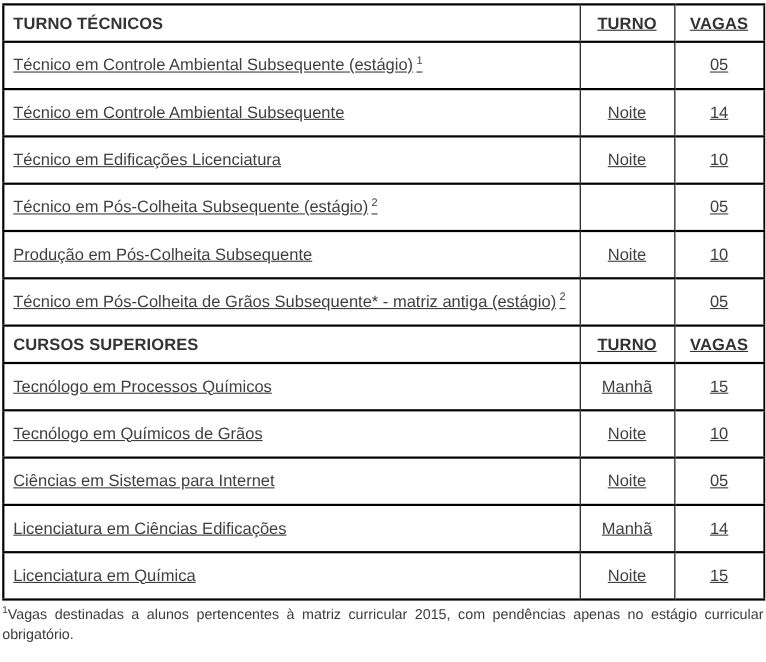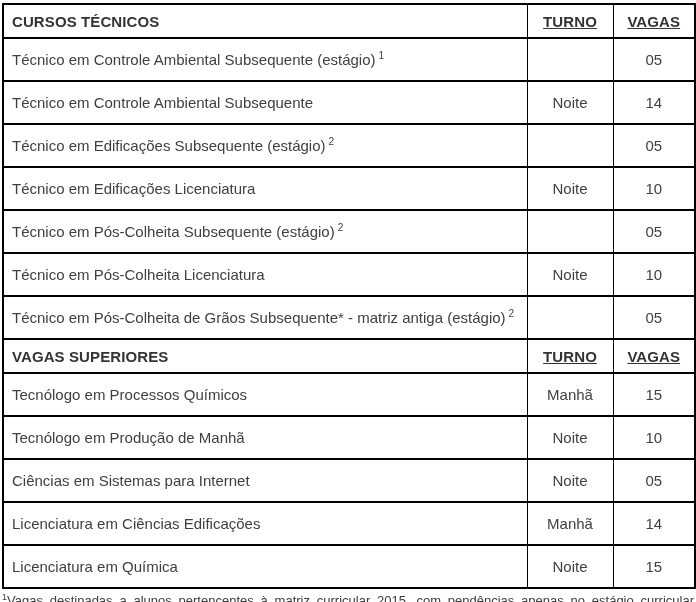--- a/index.html
+++ b/index.html
@@ -47,20 +47,21 @@
   }
   tr.header-row th.c2,
   tr.header-row th.c3 {
     text-align: center;
     padding: 2px 2px;
     text-decoration: underline;
   }
   tr.course-row td {
     height: 33px;
     color: #3f3f3f;
+    text-decoration: underline;
   }
   tr.course-row td.c1 {
     text-align: left;
     padding: 4px 10px 4px 8px;
     line-height: 1.45;
   }
   tr.course-row td.c2,
   tr.course-row td.c3 {
     text-align: center;
     padding: 2px 2px;
@@ -92,81 +93,76 @@
 <div class="page">
 
   <table class="courses">
     <colgroup>
       <col class="c-course">
       <col class="c-turno">
       <col class="c-vagas">
     </colgroup>
     <tbody id="table-body">
   <tr class="header-row">
-    <th class="c1">CURSOS TÉCNICOS</th>
+    <th class="c1">TURNO TÉCNICOS</th>
     <th class="c2">TURNO</th>
     <th class="c3">VAGAS</th>
   </tr>
 
   <tr class="course-row">
     <td class="c1">Técnico em Controle Ambiental Subsequente (estágio)<sup class="fn-ref">1</sup></td>
     <td class="c2"></td>
     <td class="c3">05</td>
   </tr>
 
   <tr class="course-row">
     <td class="c1">Técnico em Controle Ambiental Subsequente</td>
     <td class="c2">Noite</td>
     <td class="c3">14</td>
   </tr>
 
-  <tr class="course-row">
-    <td class="c1">Técnico em Edificações Subsequente (estágio)<sup class="fn-ref">2</sup></td>
-    <td class="c2"></td>
-    <td class="c3">05</td>
-  </tr>
 
   <tr class="course-row">
     <td class="c1">Técnico em Edificações Licenciatura</td>
     <td class="c2">Noite</td>
     <td class="c3">10</td>
   </tr>
 
   <tr class="course-row">
     <td class="c1">Técnico em Pós-Colheita Subsequente (estágio)<sup class="fn-ref">2</sup></td>
     <td class="c2"></td>
     <td class="c3">05</td>
   </tr>
 
   <tr class="course-row">
-    <td class="c1">Técnico em Pós-Colheita Licenciatura</td>
+    <td class="c1">Produção em Pós-Colheita Subsequente</td>
     <td class="c2">Noite</td>
     <td class="c3">10</td>
   </tr>
 
   <tr class="course-row">
     <td class="c1">Técnico em Pós-Colheita de Grãos Subsequente* - matriz antiga (estágio)<sup class="fn-ref">2</sup></td>
     <td class="c2"></td>
     <td class="c3">05</td>
   </tr>
 
   <tr class="header-row">
-    <th class="c1">VAGAS SUPERIORES</th>
+    <th class="c1">CURSOS SUPERIORES</th>
     <th class="c2">TURNO</th>
     <th class="c3">VAGAS</th>
   </tr>
 
   <tr class="course-row">
     <td class="c1">Tecnólogo em Processos Químicos</td>
     <td class="c2">Manhã</td>
     <td class="c3">15</td>
   </tr>
 
   <tr class="course-row">
-    <td class="c1">Tecnólogo em Produção de Manhã</td>
+    <td class="c1">Tecnólogo em Químicos de Grãos</td>
     <td class="c2">Noite</td>
     <td class="c3">10</td>
   </tr>
 
   <tr class="course-row">
     <td class="c1">Ciências em Sistemas para Internet</td>
     <td class="c2">Noite</td>
     <td class="c3">05</td>
   </tr>
 

